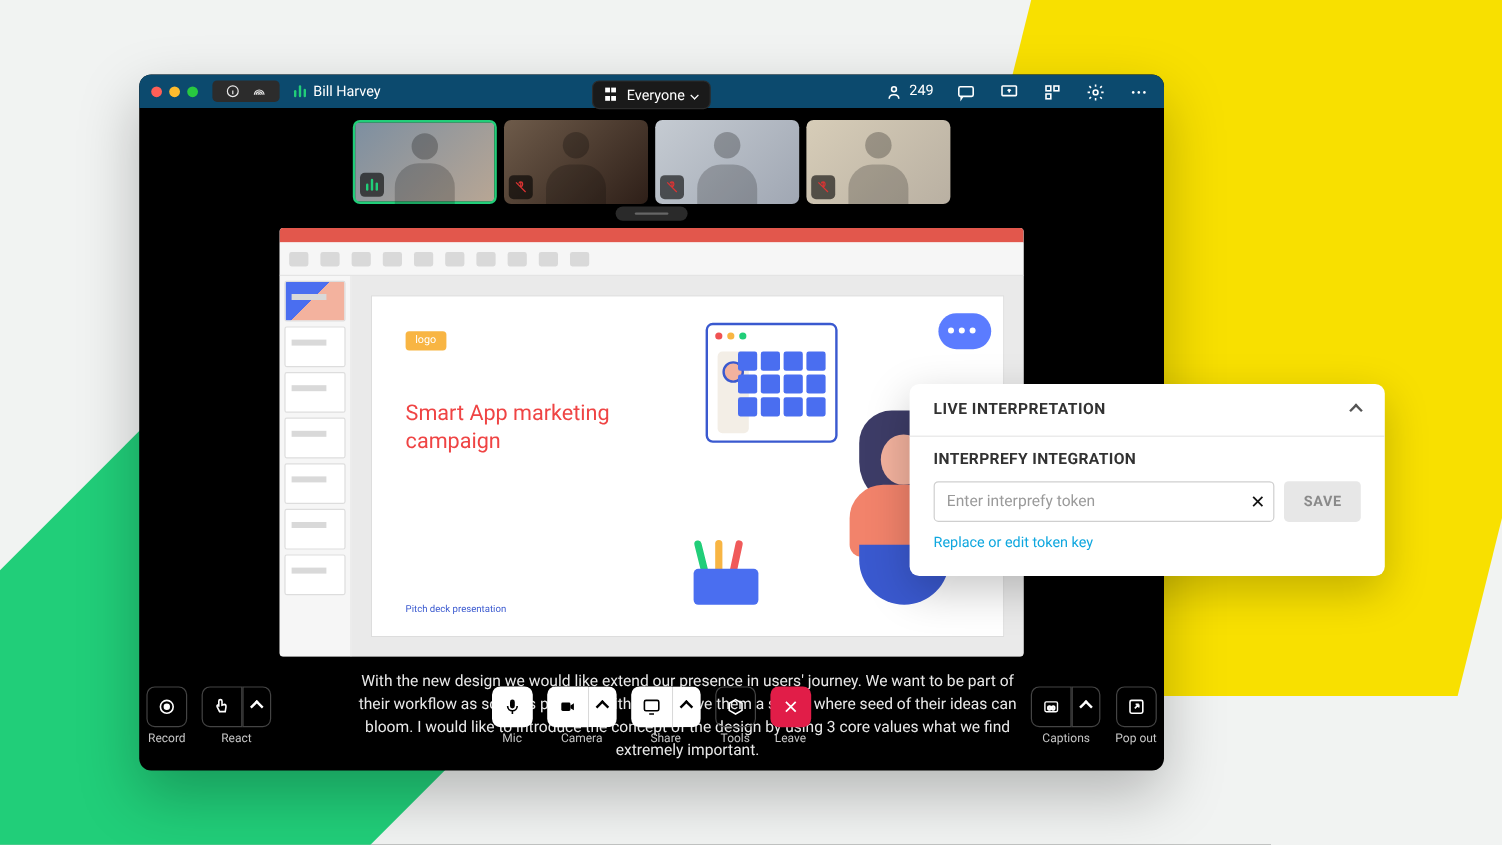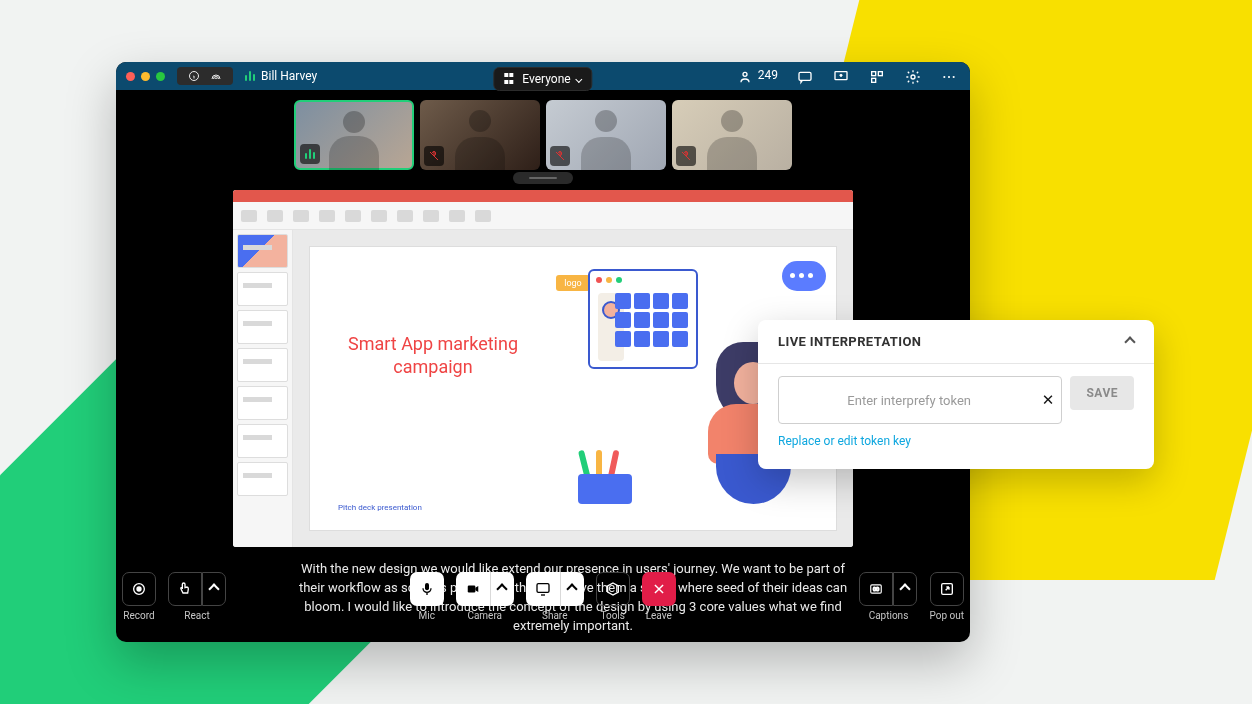--- a/index.html
+++ b/index.html
@@ -69,21 +69,21 @@
   .thumb .body{position:absolute;left:50%;top:58%;transform:translate(-50%,-10%);width:50px;height:40px;border-radius:20px 20px 6px 6px;background:rgba(0,0,0,.2);}
 
   .handlebar{position:absolute;top:110px;left:50%;transform:translateX(-50%);width:60px;height:12px;background:#2a2a2a;border-radius:6px;display:flex;align-items:center;justify-content:center;}
   .handlebar::before{content:'';width:28px;height:2px;background:#666;border-radius:2px;}
 
   
   .share{position:absolute;left:117px;top:128px;width:620px;height:357px;background:#fff;border-radius:3px;overflow:hidden;display:flex;flex-direction:column;}
   .ppt-topbar{height:12px;background:#e2574c;}
   .ppt-ribbon{height:28px;background:#f6f6f6;border-bottom:1px solid #e4e4e4;display:flex;align-items:center;gap:10px;padding:0 8px;}
   .rbtn{width:16px;height:12px;background:#d9d9d9;border-radius:2px;}
-  .ppt-body{flex:1;display:flex;text-align:center;}
+  .ppt-body{flex:1;display:flex;}
   .ppt-thumbs{width:60px;background:#f6f6f6;border-right:1px solid #e4e4e4;display:flex;flex-direction:column;gap:4px;padding:4px;}
   .slide-th{height:34px;background:#fff;border:1px solid #ddd;border-radius:2px;position:relative;}
   .slide-th.first{background:linear-gradient(135deg,#4a6ef0 45%,#f3b29e 45%);} 
   .slide-th::after{content:'';position:absolute;left:10%;top:30%;width:60%;height:5px;background:#d9d9d9;}
   .slide-area{flex:1;position:relative;background:#eaeaea;padding:16px;}
   .slide{height:100%;background:#fff;border:1px solid #ddd;padding:24px 28px;position:relative;}
   .logo-chip{background:#f8b543;color:#fff;font-size:9px;padding:3px 8px;border-radius:3px;display:inline-block;}
   .slide h2{color:#ef4444;font-size:18px;margin-top:42px;font-weight:400;max-width:190px;line-height:1.25;}
   .slide p{color:#666;font-size:9px;margin-top:10px;max-width:170px;line-height:1.4;}
   .pitch-label{position:absolute;left:28px;bottom:18px;color:#3a59cf;font-size:8px;}
@@ -130,21 +130,21 @@
   .panel-head{display:flex;align-items:center;justify-content:space-between;padding:14px 20px;font-size:13px;font-weight:700;letter-spacing:.4px;color:#323232;}
   .chev-up{border:solid #555;border-width:0 2px 2px 0;display:inline-block;padding:3px;transform:rotate(-135deg);}
   .panel hr{border:none;border-top:1px solid #e6e6e6;}
   .panel-body{padding:12px 20px 4px;}
   .panel-body h4{font-size:13px;letter-spacing:.3px;color:#323232;font-weight:700;margin-bottom:10px;}
   .panel-body p{color:#5a5a5a;font-size:12px;line-height:1.5;}
   .panel-body a{color:#0fa7df;text-decoration:none;}
   .field-label{font-size:12px;color:#3a3a3a;font-weight:600;margin:14px 0 6px;}
   .token-row{display:flex;gap:8px;}
   .token-input-wrap{flex:1;position:relative;}
-  .token-input{width:100%;height:48px;border:1px solid #cfcfcf;border-radius:4px;padding:0 32px 0 10px;font-size:13px;text-align:center;}
+  .token-input{width:100%;height:34px;border:1px solid #cfcfcf;border-radius:4px;padding:0 32px 0 10px;font-size:13px;}
   .token-input::placeholder{color:#9a9a9a;}
   .clear-x{position:absolute;right:8px;top:50%;transform:translateY(-50%);font-size:15px;color:#111;cursor:pointer;}
   .save-btn{height:34px;padding:0 16px;background:#e7e7e7;color:#8a8a8a;border:none;border-radius:4px;font-size:12px;font-weight:700;letter-spacing:.5px;}
   .edit-link{display:inline-block;margin-top:10px;color:#0fa7df;font-size:12px;text-decoration:none;}
 
   svg{display:block;}
 </style>
 </head>
 <body>
 
@@ -457,20 +457,21 @@
   </div>
 </div>
 
 <div class="panel">
   <div class="panel-head">
     <span>LIVE INTERPRETATION</span>
     <span class="chev-up"></span>
   </div>
   <hr>
   <div class="panel-body">
+    <h4>INTERPREFY INTEGRATION</h4>
     <div class="token-row">
       <div class="token-input-wrap">
         <input class="token-input" placeholder="Enter interprefy token" style="">
         <span class="clear-x">✕</span>
       </div>
       <button class="save-btn">SAVE</button>
     </div>
     <a href="#" class="edit-link">Replace or edit token key</a>
   </div>
 </div>

